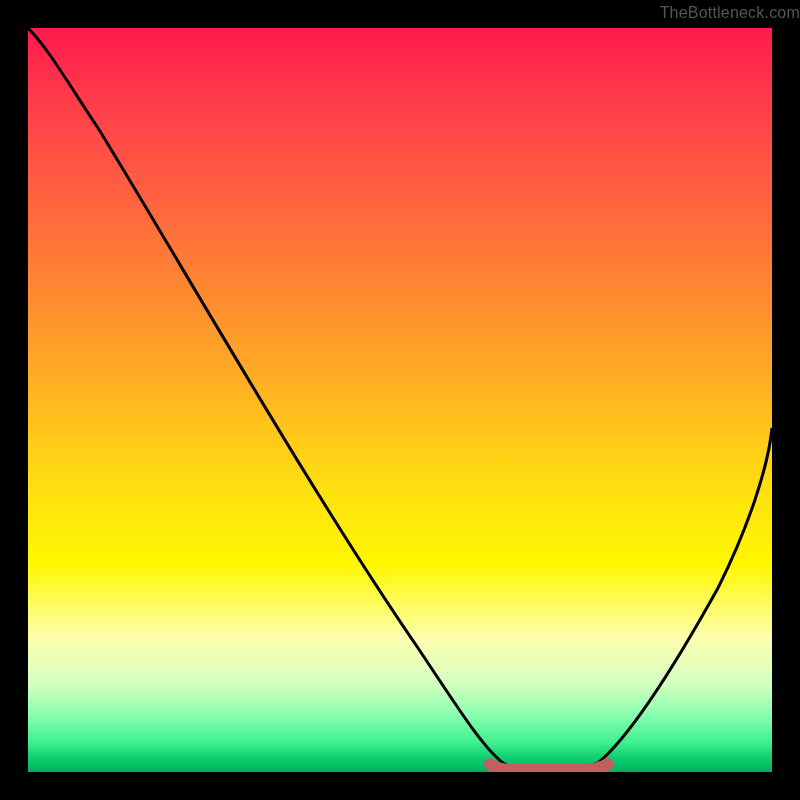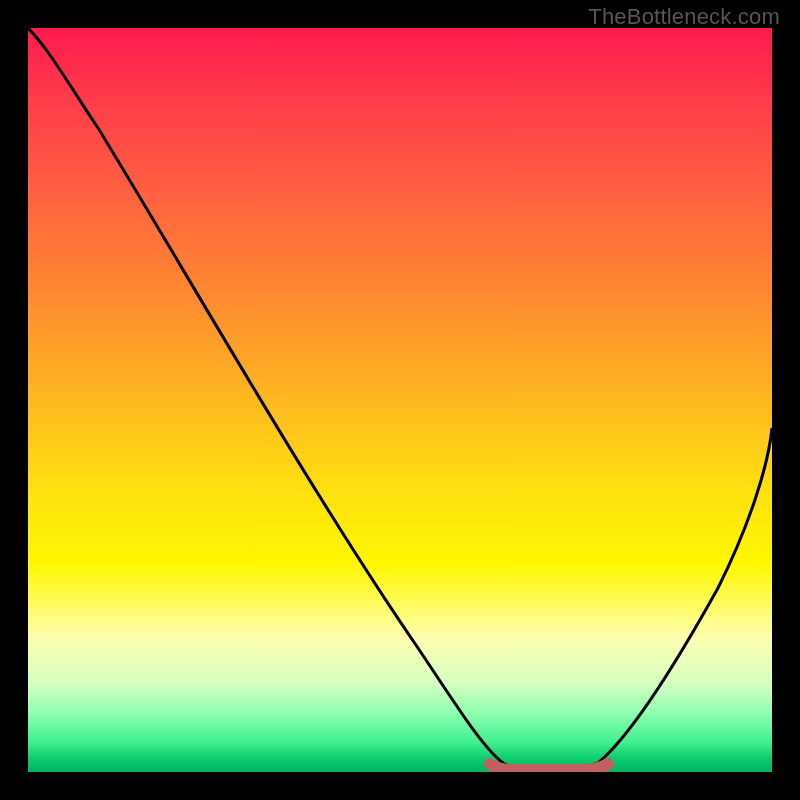--- a/index.html
+++ b/index.html
@@ -43,23 +43,23 @@
   svg.curve {
     position: absolute;
     left: 0;
     top: 0;
     width: 744px;
     height: 744px;
   }
   .watermark {
     position: absolute;
     top: 4px;
-    right: 20px;
+    right: 0;
     color: #555;
-    font-size: 22px;
+    font-size: 16px;
     letter-spacing: 0.2px;
     font-weight: 500;
   }
 </style>
 </head>
 <body>
 
 <div class="frame">
   <div class="plot">
     <svg class="curve" viewBox="0 0 744 744" preserveAspectRatio="none">

